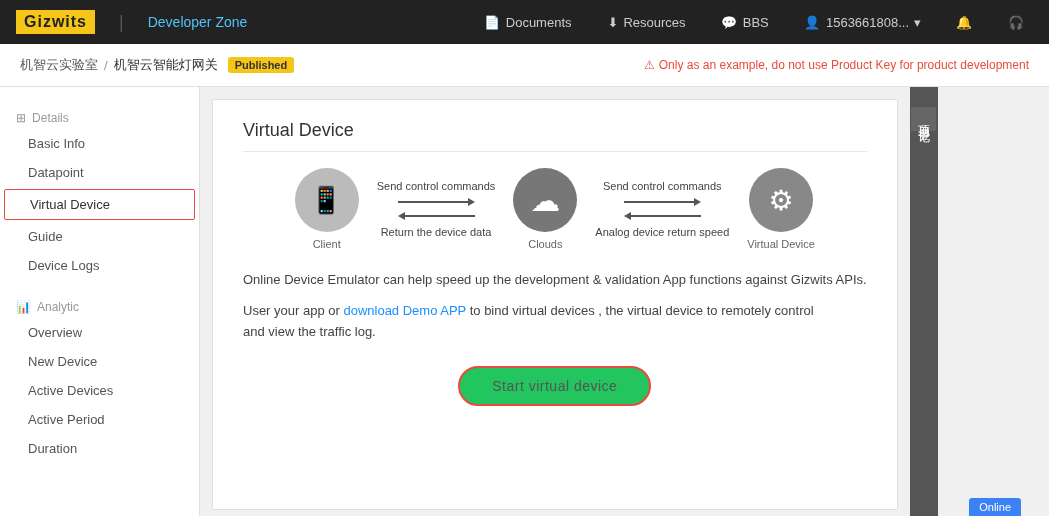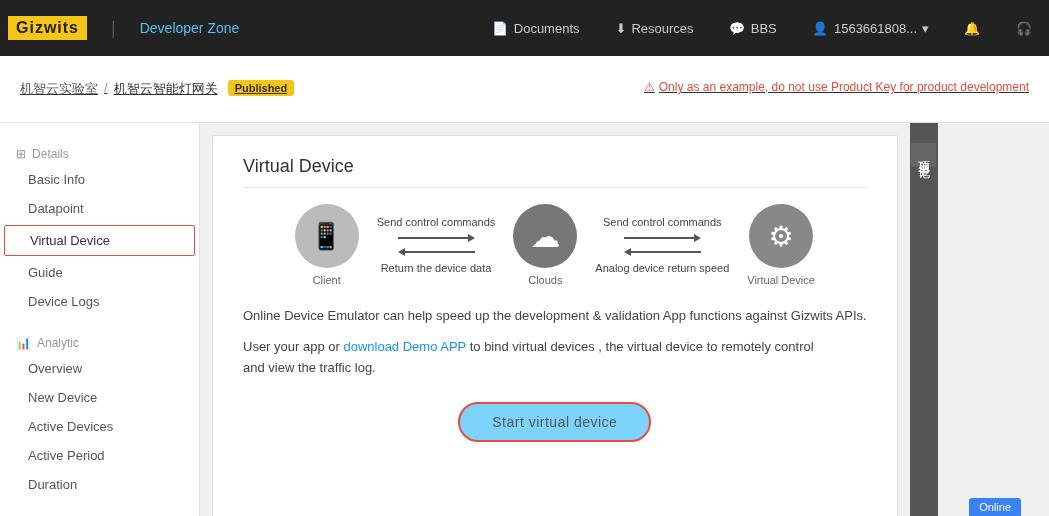--- a/index.html
+++ b/index.html
@@ -2,24 +2,24 @@
 <html><head>
   <meta charset="utf-8">
   <style>
     * { margin: 0; padding: 0; box-sizing: border-box; }
     body { font-family: Arial, sans-serif; font-size: 13px; background: #f5f5f5; color: #333; width: 1049px; height: 516px; overflow: hidden; }
 
     
     .top-nav {
       background: #222;
       color: #fff;
-      height: 56px;
-      display: flex;
-      align-items: center;
-      padding: 0 8px;
+      height: 44px;
+      display: flex;
+      align-items: center;
+      padding: 0 16px;
       gap: 20px;
     }
     .logo {
       background: #f5c518;
       color: #222;
       font-weight: bold;
       font-size: 16px;
       padding: 3px 8px;
       letter-spacing: 1px;
     }
@@ -41,26 +41,25 @@
       display: flex;
       align-items: center;
       gap: 5px;
       padding: 0 8px;
     }
 
     
     .breadcrumb {
       background: #fff;
       border-bottom: 1px solid #e0e0e0;
-      padding: 24px 20px;
-      display: flex;
-      align-items: flex-start;
+      padding: 12px 20px;
+      display: flex;
+      align-items: center;
       gap: 6px;
       font-size: 13px;
-      text-decoration: underline;
     }
     .breadcrumb-sep { color: #999; }
     .breadcrumb-link { color: #555; }
     .breadcrumb-current { color: #333; font-weight: 500; }
     .badge-published {
       background: #f5c518;
       color: #333;
       font-size: 11px;
       padding: 2px 7px;
       border-radius: 3px;
@@ -210,21 +209,21 @@
     }
     .info-text a, .link-text {
       color: #1890ff;
       cursor: pointer;
       text-decoration: none;
     }
 
     
     .btn-start {
       border: 2px solid #e74c3c;
-      background: #7dd3fc;
+      background: #22c55e;
       color: #555;
       padding: 10px 32px;
       border-radius: 20px;
       font-size: 14px;
       cursor: pointer;
       margin-top: 10px;
       letter-spacing: 0.5px;
     }
     .btn-container {
       display: flex;

